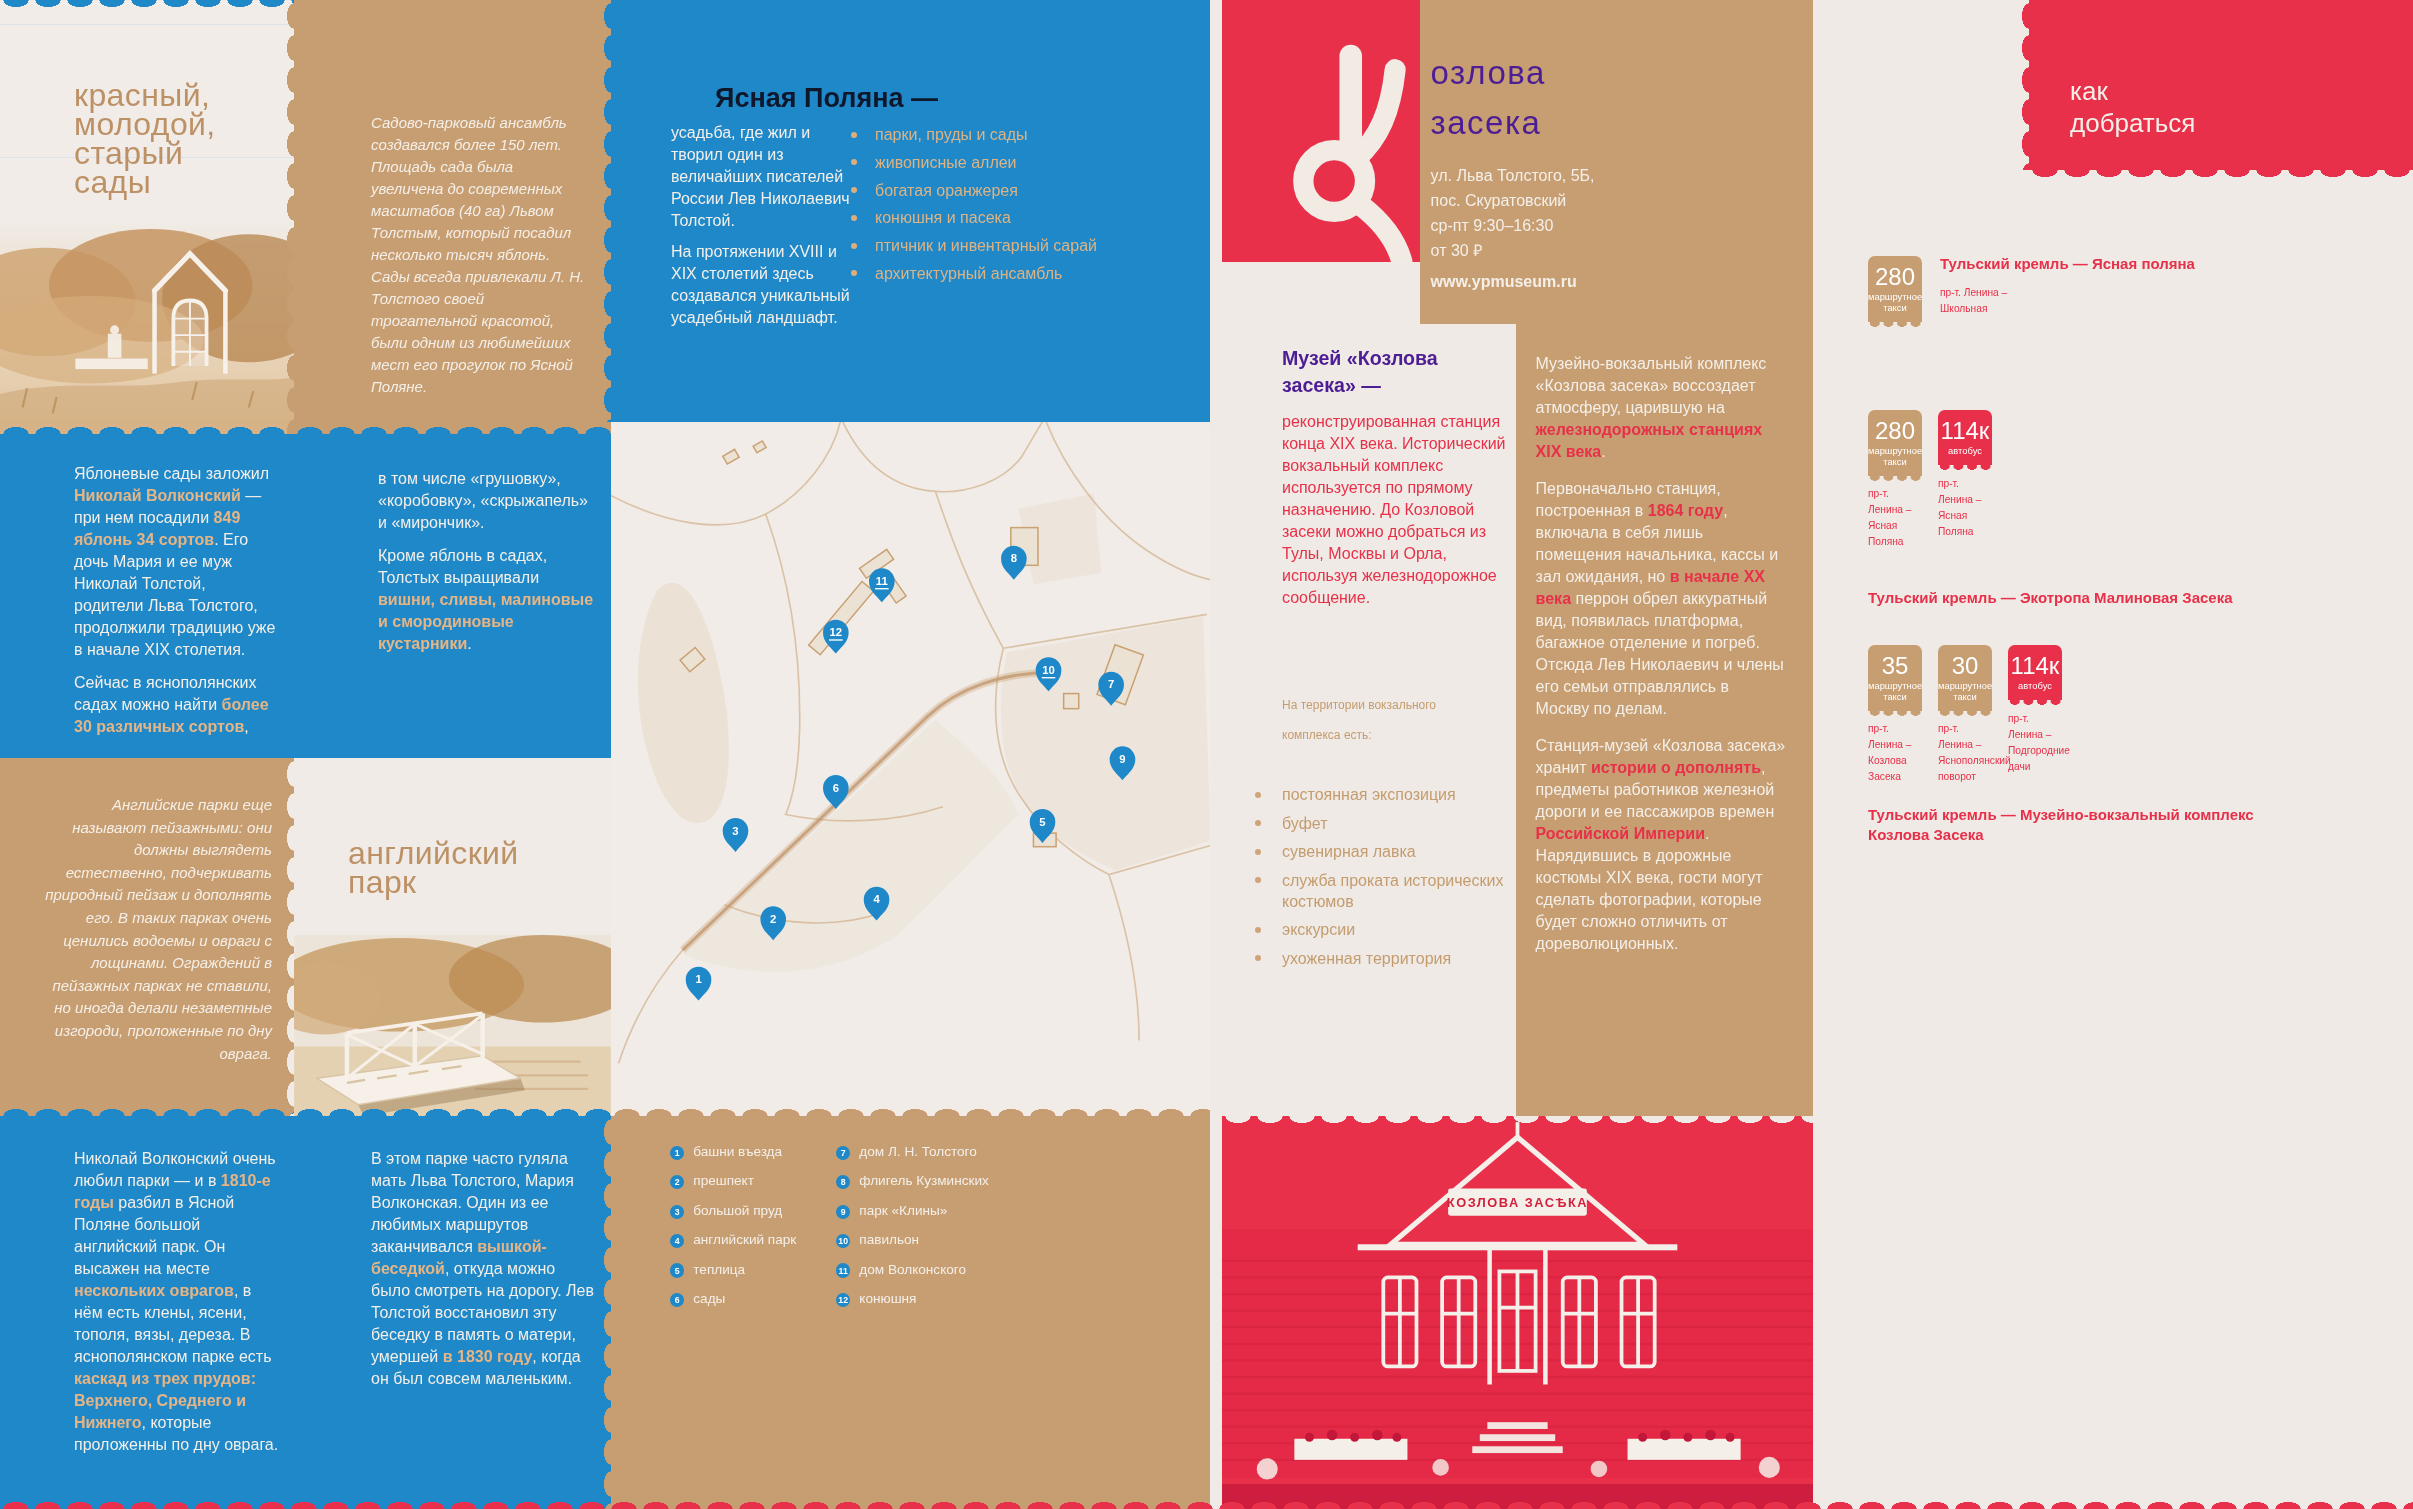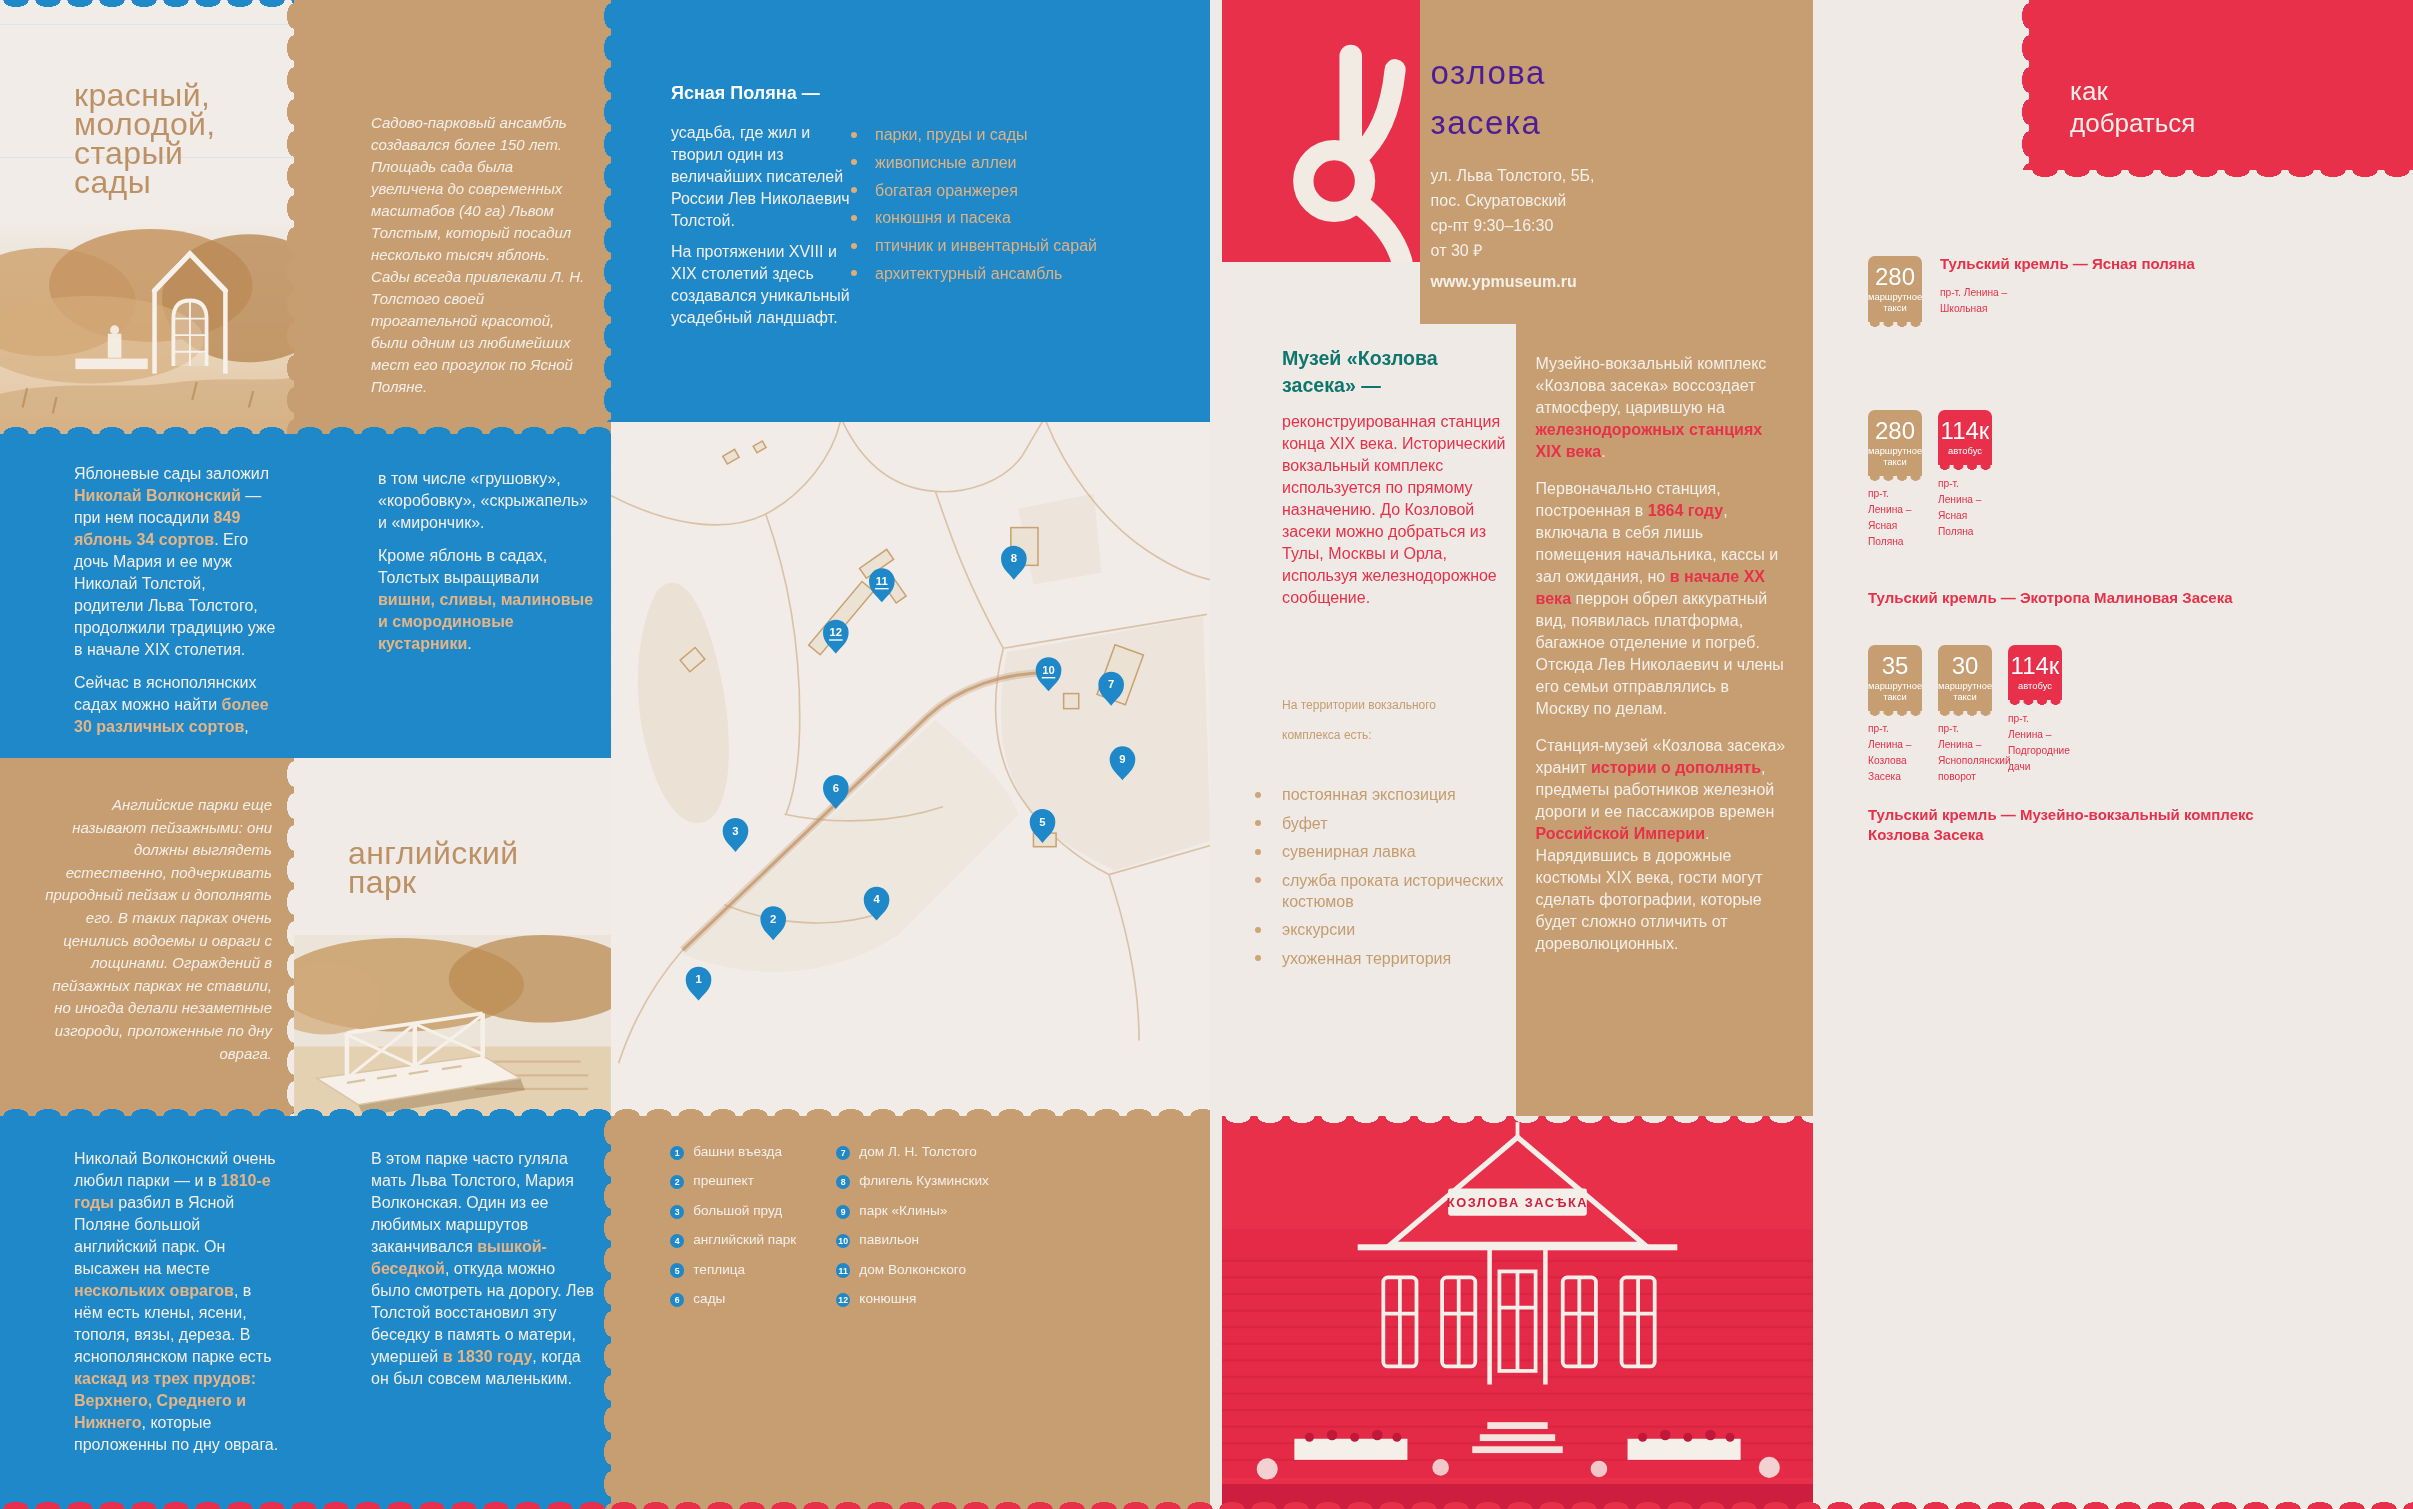--- a/index.html
+++ b/index.html
@@ -15,21 +15,21 @@
   .wy.left{background-image:radial-gradient(9.8px 18px at 9.8px 50%,var(--c) 69%,rgba(255,255,255,0) 71%);}
   .wy.right{background-image:radial-gradient(9.8px 18px at 0 50%,var(--c) 69%,rgba(255,255,255,0) 71%);}
   
   .big-title{font-size:32px;line-height:29px;color:#bd9166;letter-spacing:0.4px;white-space:pre-line;}
   .body-txt{font-size:16px;line-height:22px;}
   .body-txt p{margin:0 0 11.3px 0;}
   .italic{font-style:italic;}
   .on-blue .hl{color:#e5b586;font-weight:700;}
   .on-tan .hl{color:#e73049;font-weight:700;}
   .white{color:#f4efe9;}
-  .blue-head{font-size:18px;font-weight:700;color:#ffffff;}
+  .blue-head{font-size:27px;font-weight:700;color:#0f172a;margin-left:44px;}
   
   .feat-list{list-style:none;margin:0;padding:0;font-size:16px;line-height:21px;color:#deb383;}
   .feat-list li{display:flex;gap:18px;margin-bottom:6.8px;}
   .feat-list .dot{width:6px;height:6px;border-radius:50%;background:#dcae7b;flex:0 0 6px;margin-top:7.5px;}
   .dotlist{list-style:none;margin:0;padding:0;font-size:16px;line-height:21px;color:#c49c6e;}
   .dotlist li{position:relative;margin-bottom:7.5px;}
   .dotlist li::before{content:"";position:absolute;left:-27px;top:7.5px;width:6px;height:6px;border-radius:50%;background:#cfa477;}
   
   .leg-row{display:flex;align-items:flex-start;gap:9px;margin-bottom:14.3px;}
   .leg-num{width:14.3px;height:14.3px;border-radius:50%;background:#1e88c9;color:#fff;font-size:8.7px;font-weight:700;
@@ -347,21 +347,21 @@
 <div class="panel" id="tantop" style="left:1420px;top:0;width:393px;height:324px;background:#c79e72;">
   <div class="abs" style="left:10.6px;top:48px;font-size:33px;line-height:50px;color:#4c1d95;letter-spacing:1.5px;white-space:pre-line;">озлова
 засека</div>
   <div class="abs" style="left:10.6px;top:163px;font-size:16px;line-height:25px;color:#f4efe9;white-space:pre-line;font-weight:500;">ул. Льва Толстого, 5Б,
 пос. Скуратовский
 ср-пт 9:30–16:30
 от 30 ₽</div>
   <div class="abs" style="left:10.6px;top:273px;font-size:16px;color:#f4efe9;font-weight:700;">www.ypmuseum.ru</div>
 </div>
 
-<div class="abs" style="left:1282px;top:345px;width:226px;font-size:19.6px;font-weight:700;line-height:27px;color:#0f766e;">Музей «Козлова засека» —</div>
+<div class="abs" style="left:1282px;top:345px;width:226px;font-size:19.6px;font-weight:700;line-height:27px;color:#4c1d95;">Музей «Козлова засека» —</div>
 <div class="abs" style="left:1282px;top:411px;width:238px;font-size:16px;line-height:22px;color:#e73049;">реконструированная станция конца XIX века. Исторический вокзальный комплекс используется по прямому назначению. До Козловой засеки можно добраться из Тулы, Москвы и Орла, используя железнодо­рожное сообщение.</div>
 <div class="abs" style="left:1282px;top:690px;width:196px;font-size:12px;line-height:30px;color:#c49c6e;">На территории вокзального комплекса есть:</div>
 <ul class="abs dotlist" id="territory" style="left:1282px;top:784px;width:234px;">
     <li>постоянная экспозиция</li>
     <li>буфет</li>
     <li>сувенирная лавка</li>
     <li>служба проката исторических костюмов</li>
     <li>экскурсии</li>
     <li>ухоженная территория</li>
   </ul>

